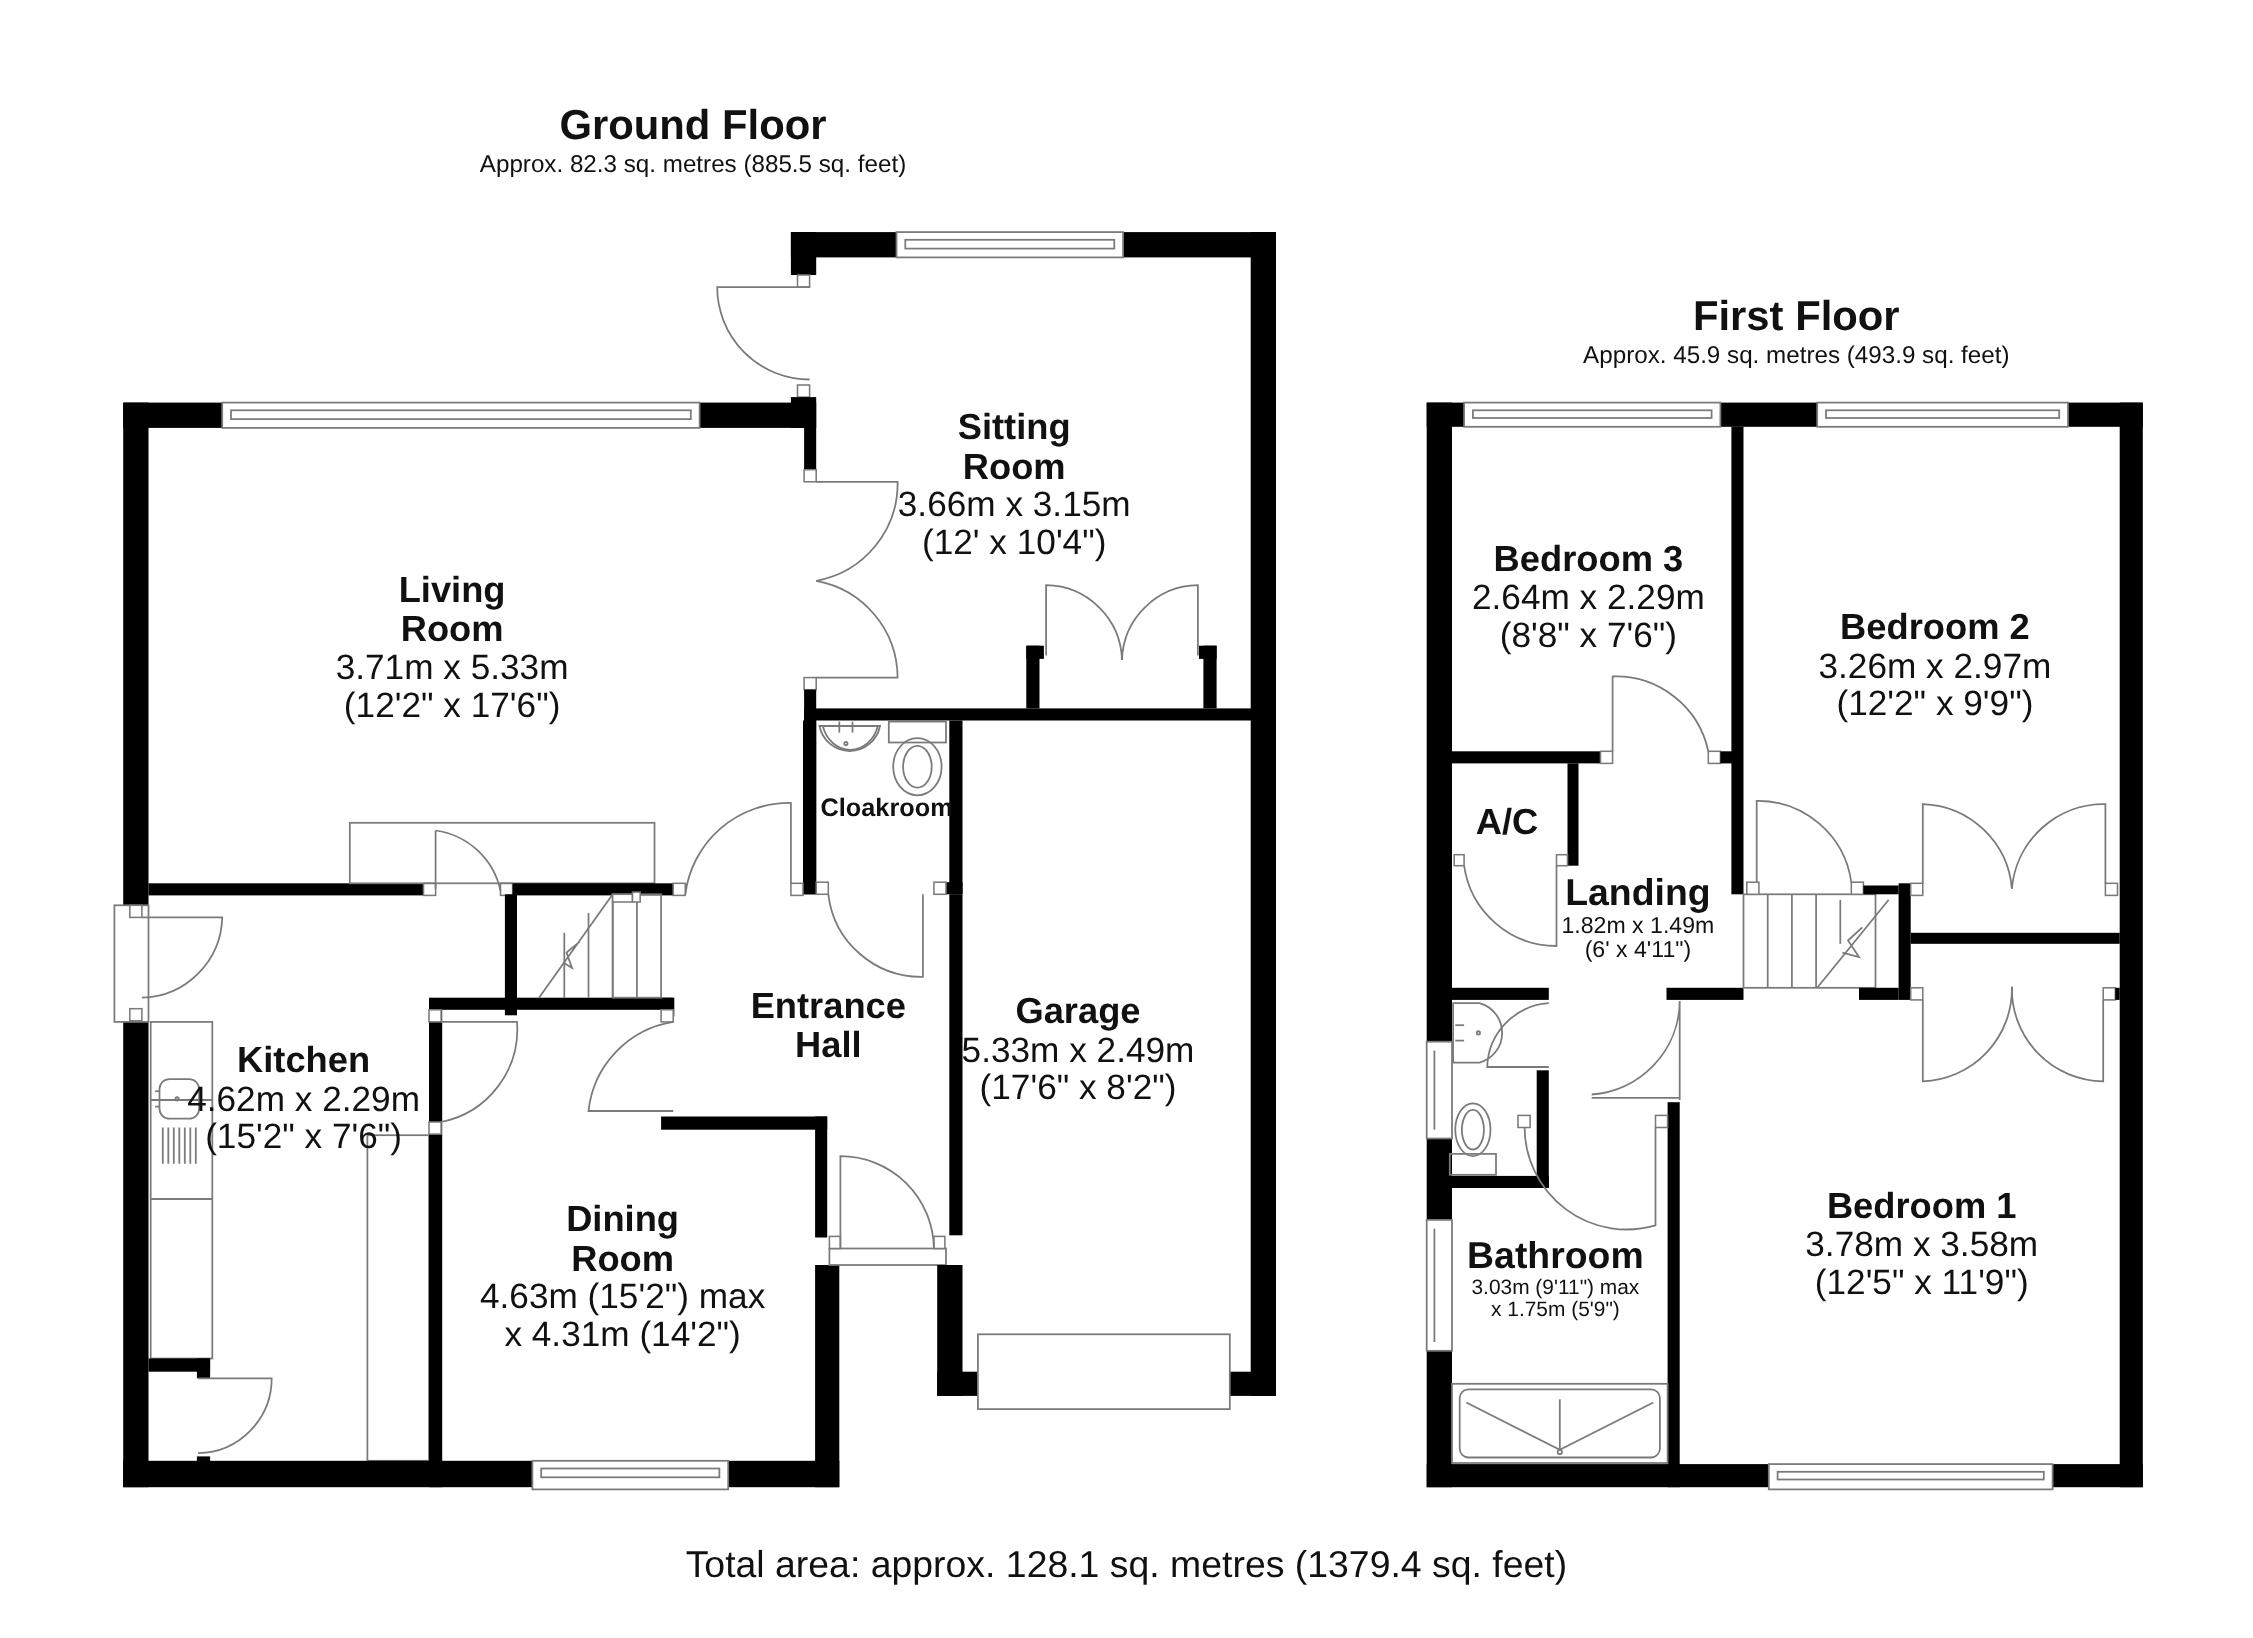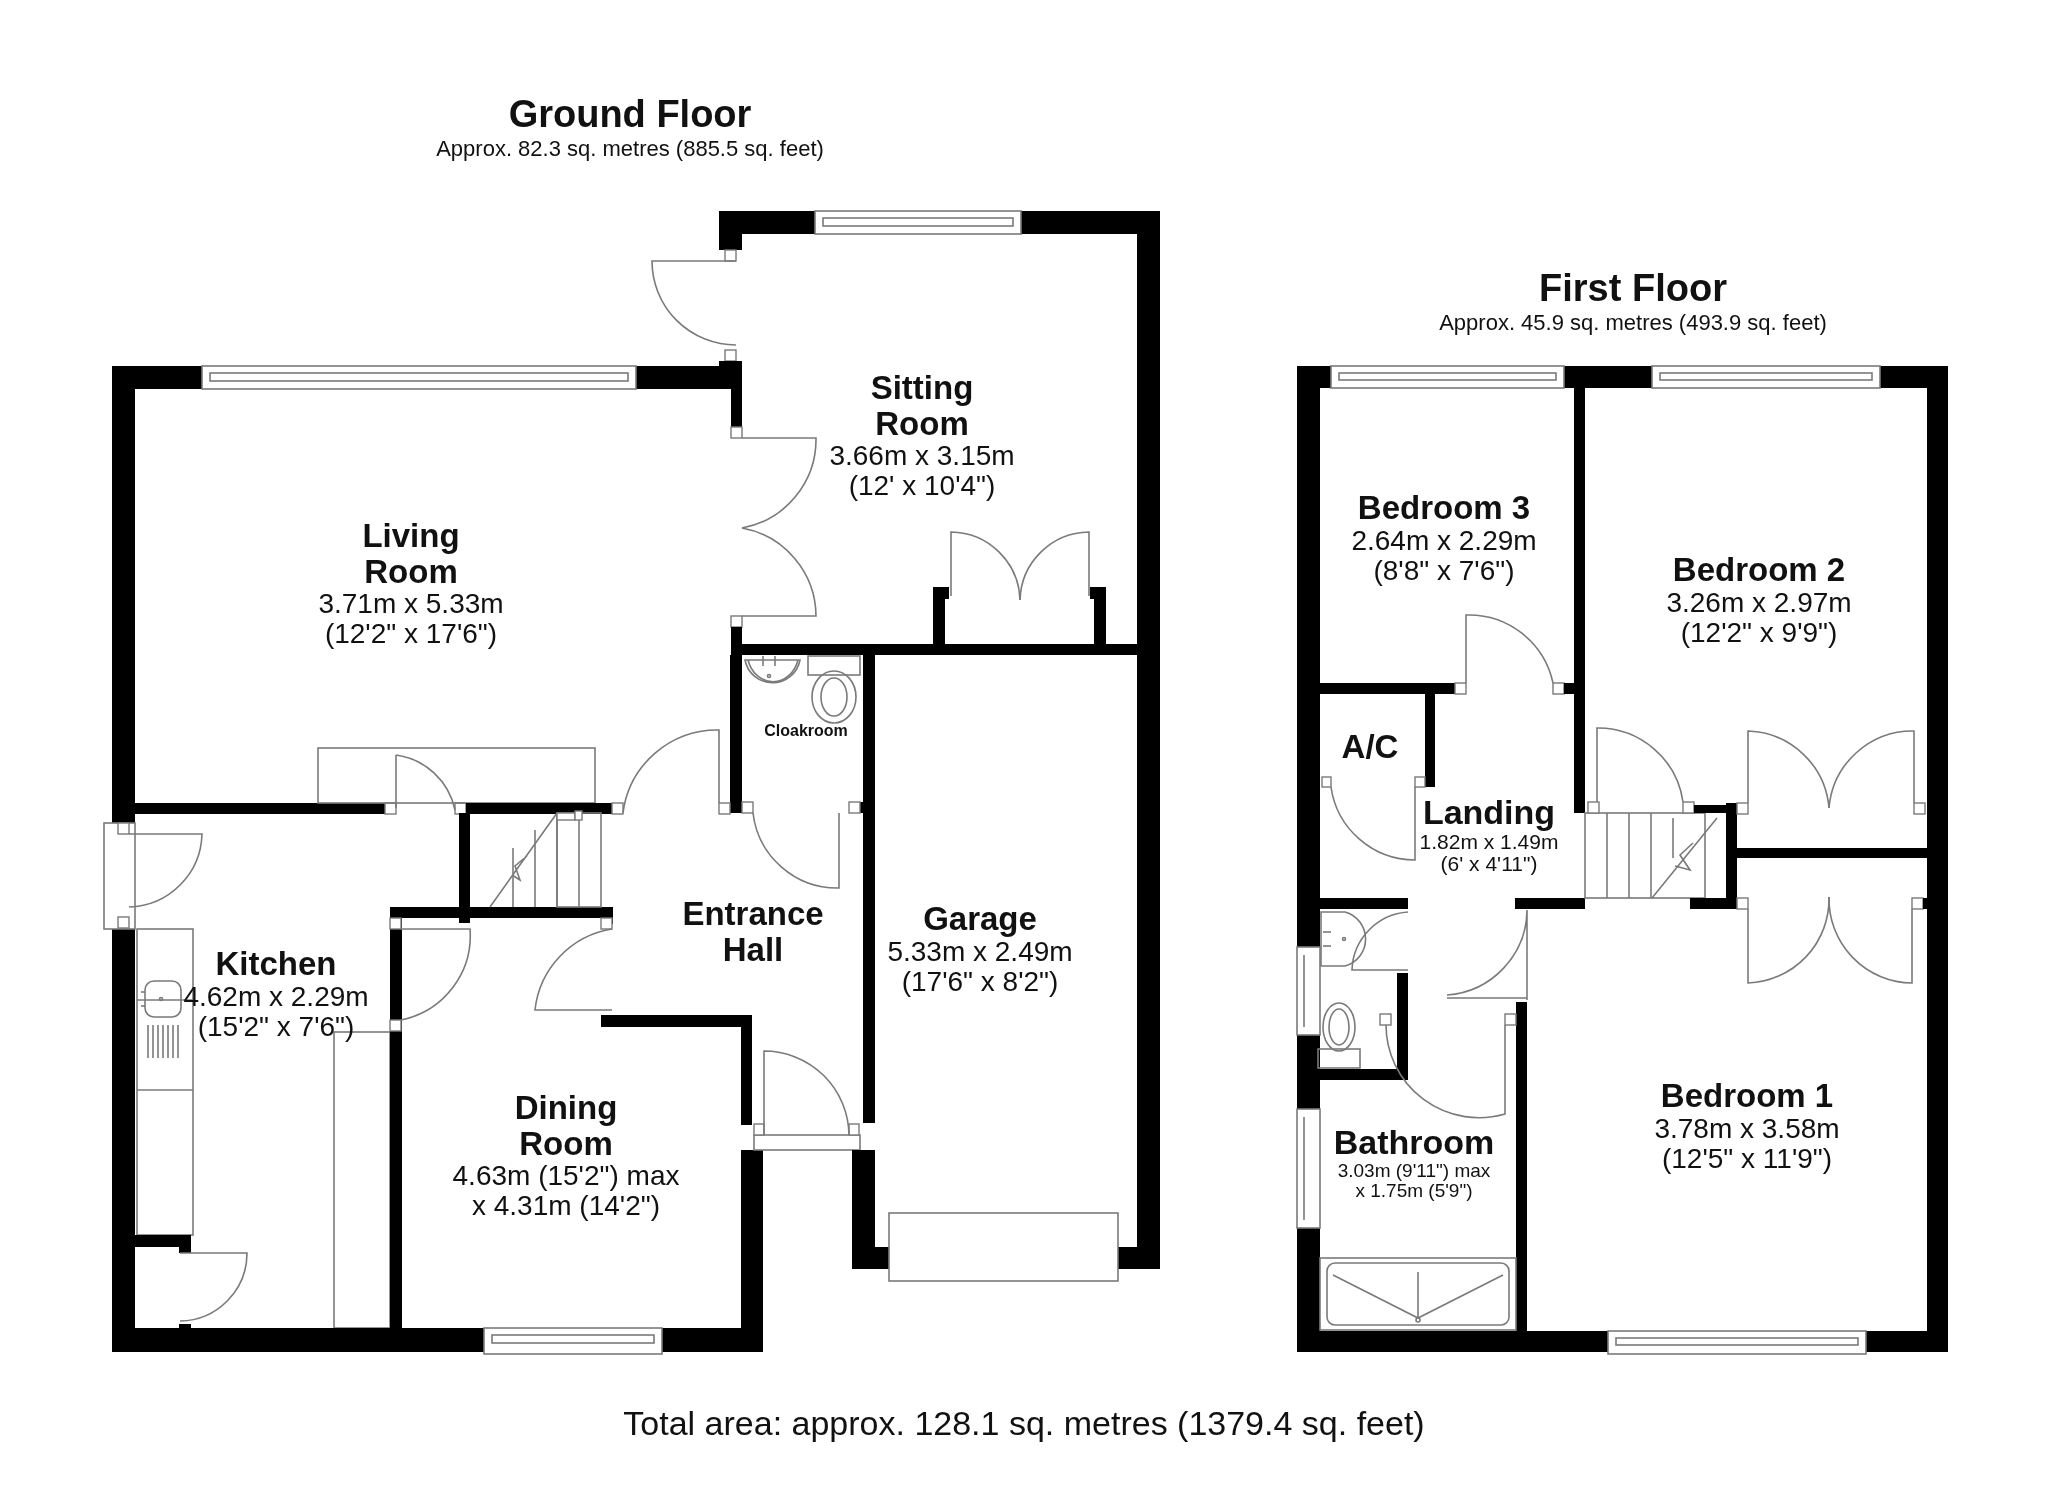--- a/index.html
+++ b/index.html
@@ -1,20 +1,20 @@
 <!DOCTYPE html>
 <html><head>
 <meta charset="utf-8">
 <style>
   html, body { margin:0; padding:0; background:#ffffff; }
   body { width:2048px; height:1489px; position:relative; overflow:hidden; font-family:"Liberation Sans", sans-serif; color:#111; }
   #plan { position:absolute; left:0; top:0; }
   .lbl { position:absolute; text-align:center; line-height:1.08; white-space:nowrap; transform:translateX(-50%); }
   .lbl .name { font-weight:bold; font-size:33px; display:block; }
-  .lbl .dim { font-size:28px; display:block; }
+  .lbl .dim { font-size:32px; display:block; }
   .lbl.small .name { font-size:34px; }
   .lbl.small .dim { font-size:21px; }
   .floor-title { position:absolute; transform:translateX(-50%); text-align:center; white-space:nowrap; }
   .floor-title .t { font-weight:bold; font-size:38px; display:block; line-height:1.1; }
   .floor-title .s { font-size:22px; display:block; }
   .footer { position:absolute; left:50%; transform:translateX(-50%); white-space:nowrap; text-align:center; }
   .footer .total { font-size:34px; display:block; top:0; }
   .footer .addr { font-size:38px; font-weight:bold; display:block; }
 </style>
 </head>
@@ -272,21 +272,21 @@
   <span class="dim">3.71m x 5.33m</span>
   <span class="dim">(12'2" x 17'6")</span>
 </div>
 <div class="lbl" style="left:922px; top:370px;">
   <span class="name">Sitting</span>
   <span class="name">Room</span>
   <span class="dim">3.66m x 3.15m</span>
   <span class="dim">(12' x 10'4")</span>
 </div>
 <div class="lbl small" style="left:806px; top:722px;">
-  <span class="name" style="font-size:16px">Cloakroom</span>
+  <span class="name" style="font-size:23px">Cloakroom</span>
 </div>
 <div class="lbl" style="left:753px; top:896px;">
   <span class="name">Entrance</span>
   <span class="name">Hall</span>
 </div>
 <div class="lbl" style="left:980px; top:901px;">
   <span class="name">Garage</span>
   <span class="dim">5.33m x 2.49m</span>
   <span class="dim">(17'6" x 8'2")</span>
 </div>

